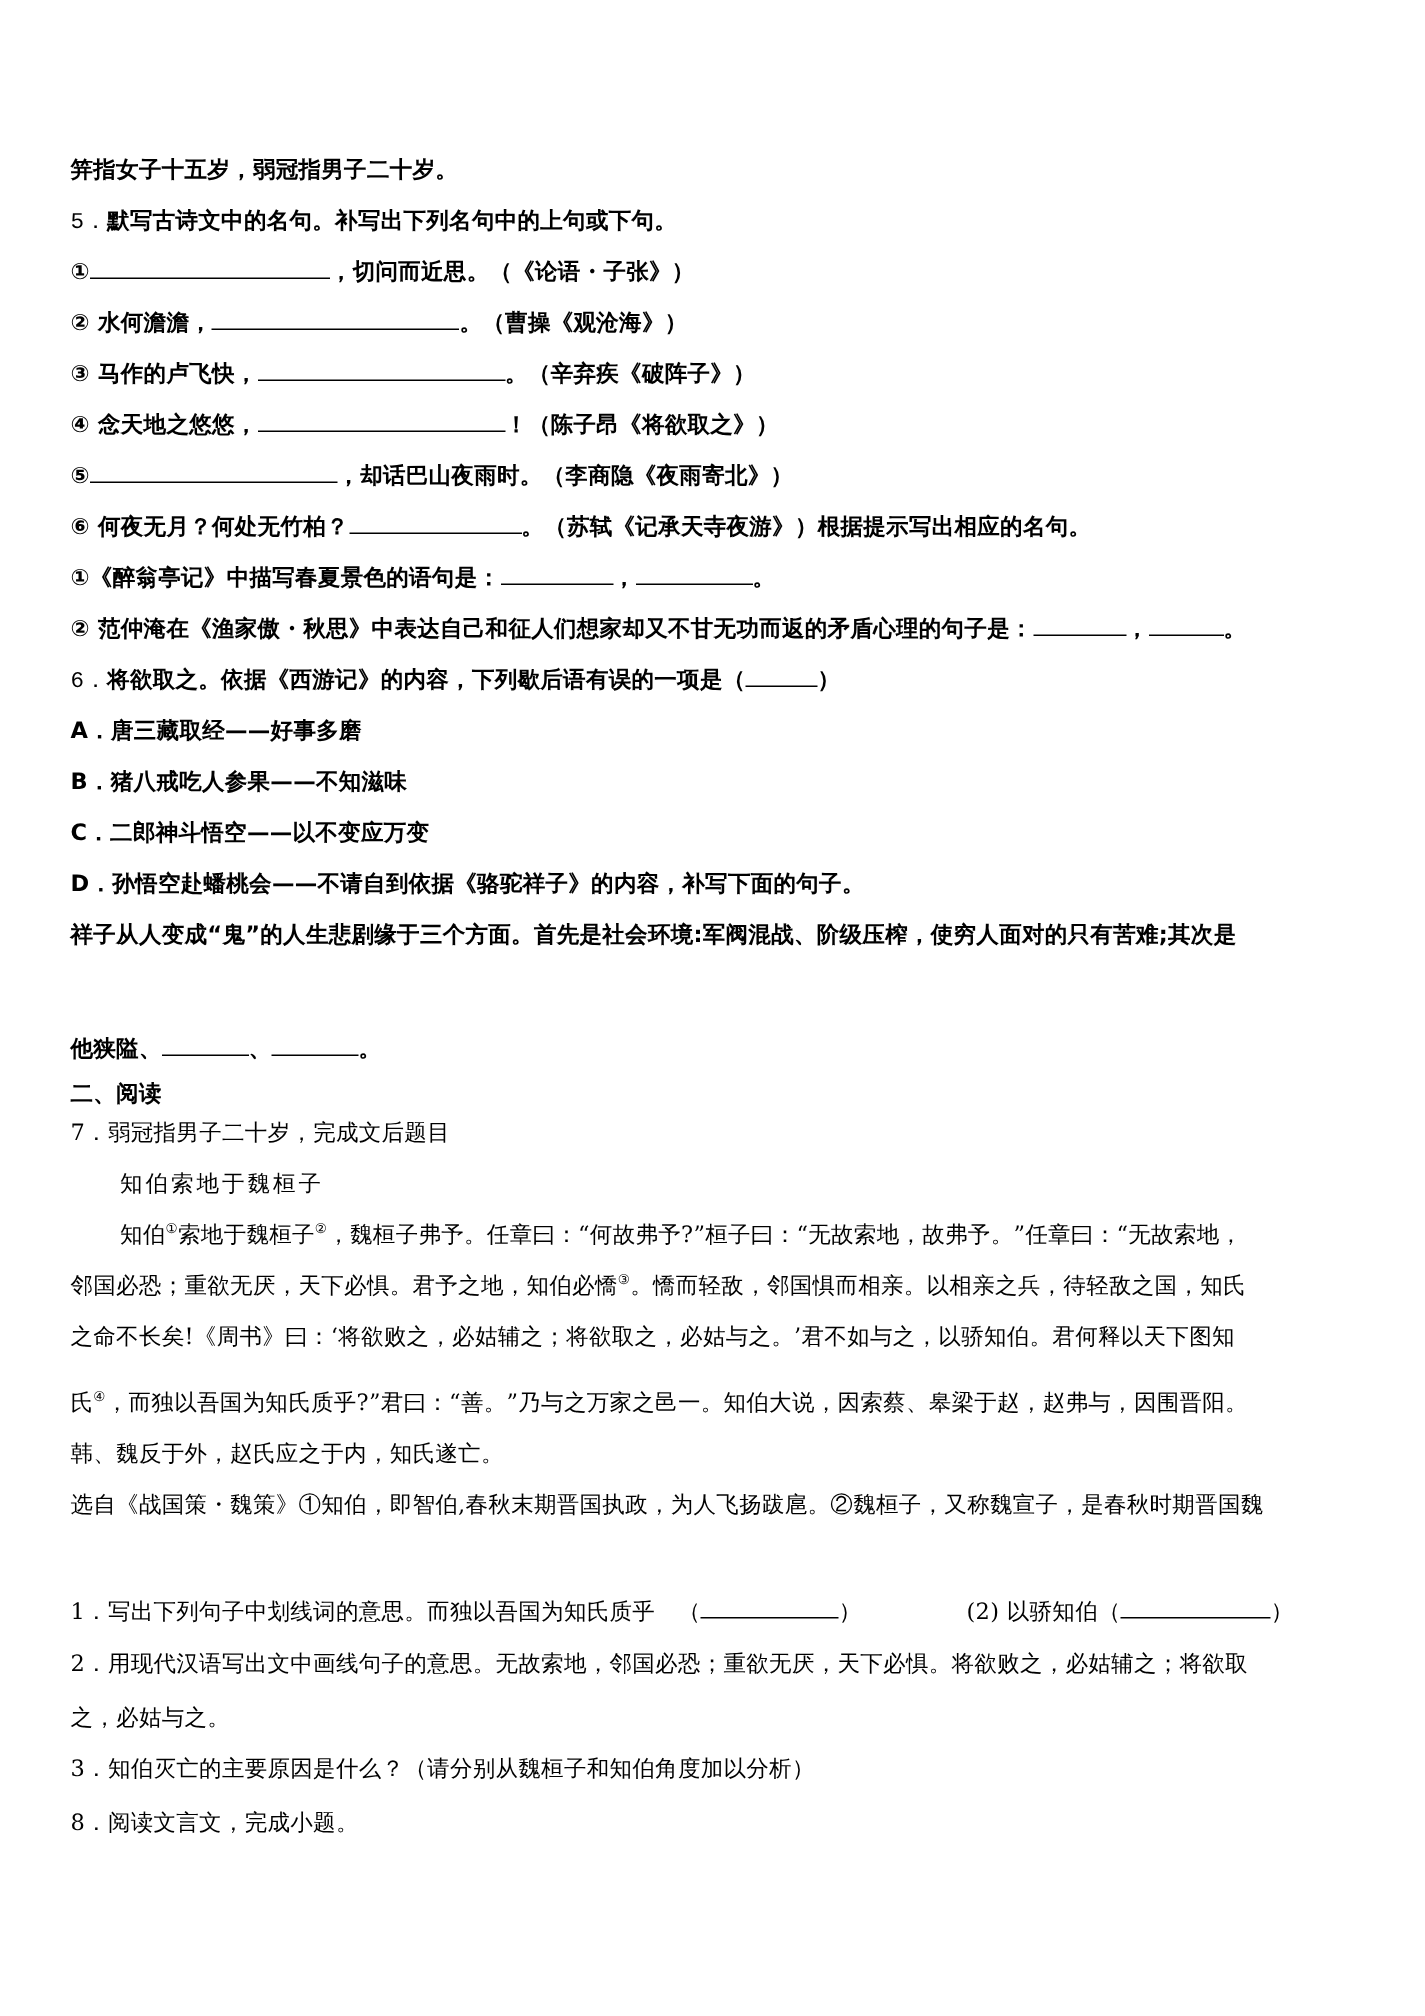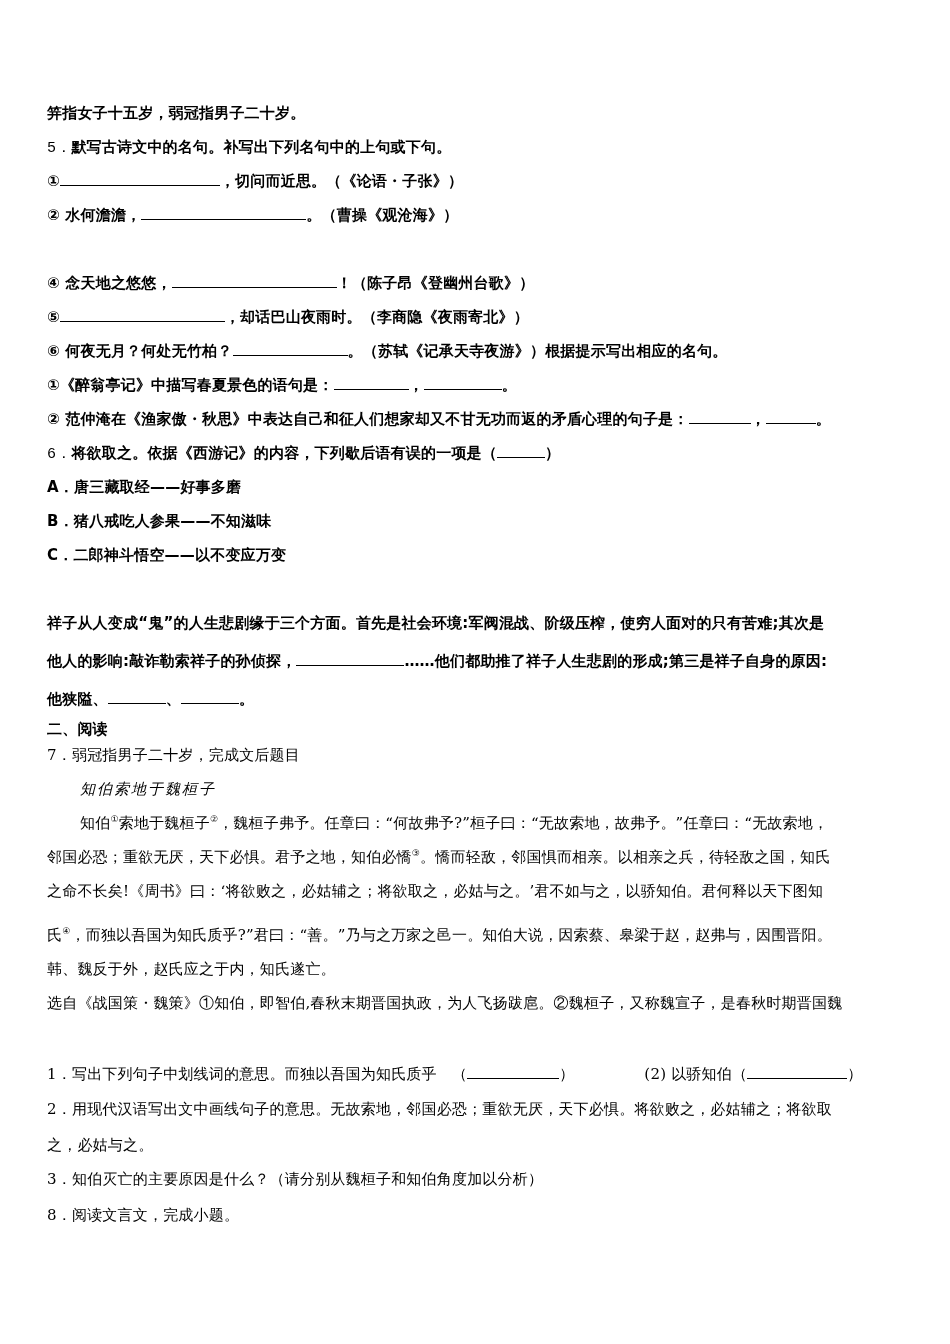--- a/index.html
+++ b/index.html
@@ -42,21 +42,20 @@
     }
     .indent { left: 80px; }
     .blank {
       display: inline-block;
       border-bottom: 1px solid #000;
       height: 15px;
       vertical-align: baseline;
     }
     .title-kaiti {
       font-family: "DejaVu Serif", serif;
-      font-style: italic;
       letter-spacing: 2px;
     }
     sup {
       font-size: 9px;
       line-height: 0;
     }
   </style>
 </head>
 <body>
 
@@ -71,23 +70,26 @@
   </div>
 
   <div class="ln bold" style="top:170px">
     <span>①</span><span class="blank" style="width:160px"></span><span>，切问而近思。（《论语・子张》）</span>
   </div>
 
   <div class="ln bold" style="top:204px">
     <span>② 水何澹澹，</span><span class="blank" style="width:165px"></span><span>。（曹操《观沧海》）</span>
   </div>
 
+  <div class="ln bold" style="top:238px">
+    <span>③ 马作的卢飞快，</span><span class="blank" style="width:165px"></span><span>。（辛弃疾《破阵子》）</span>
+  </div>
 
   <div class="ln bold" style="top:272px">
-    <span>④ 念天地之悠悠，</span><span class="blank" style="width:165px"></span><span>！（陈子昂《登幽州台歌》）</span>
+    <span>④ 念天地之悠悠，</span><span class="blank" style="width:165px"></span><span>！（陈子昂《将欲取之》）</span>
   </div>
 
   <div class="ln bold" style="top:306px">
     <span>⑤</span><span class="blank" style="width:165px"></span><span>，却话巴山夜雨时。（李商隐《夜雨寄北》）</span>
   </div>
 
   <div class="ln bold" style="top:340px">
     <span>⑥ 何夜无月？何处无竹柏？</span><span class="blank" style="width:115px"></span><span>。（苏轼《记承天寺夜游》）根据提示写出相应的名句。</span>
   </div>
 
@@ -105,26 +107,26 @@
 
   <div class="ln bold" style="top:477px">
     <span>A．唐三藏取经——好事多磨</span>
   </div>
   <div class="ln bold" style="top:511px">
     <span>B．猪八戒吃人参果——不知滋味</span>
   </div>
   <div class="ln bold" style="top:545px">
     <span>C．二郎神斗悟空——以不变应万变</span>
   </div>
+  <div class="ln bold" style="top:579px">
+    <span>D．孙悟空赴蟠桃会——不请自到依据《骆驼祥子》的内容，补写下面的句子。</span>
+  </div>
 
   <div class="ln bold" style="top:613px">
     <span>祥子从人变成“鬼”的人生悲剧缘于三个方面。首先是社会环境:军阀混战、阶级压榨，使穷人面对的只有苦难;其次是</span>
-  </div>
-  <div class="ln bold" style="top:650px">
-    <span>他人的影响:敲诈勒索祥子的孙侦探，</span><span class="blank" style="width:108px"></span><span>……他们都助推了祥子人生悲剧的形成;第三是祥子自身的原因:</span>
   </div>
   <div class="ln bold" style="top:688px">
     <span>他狭隘、</span><span class="blank" style="width:58px"></span><span>、</span><span class="blank" style="width:58px"></span><span>。</span>
   </div>
 
   <div class="ln bold" style="top:719px">
     <span>二、阅读</span>
   </div>
 
   <div class="ln serif" style="top:745px">

